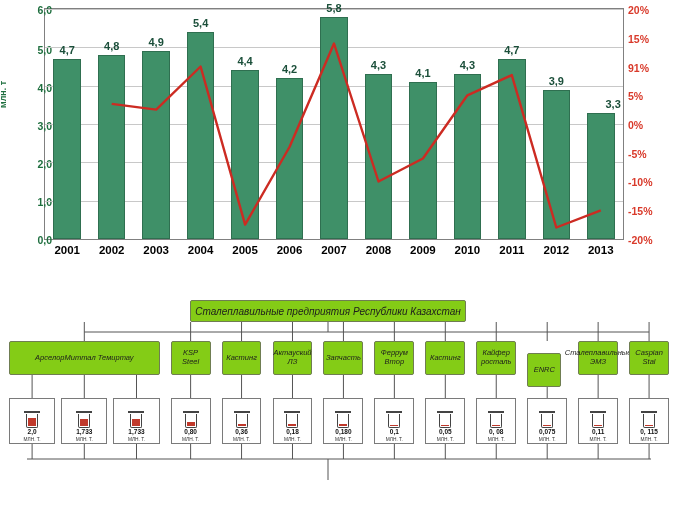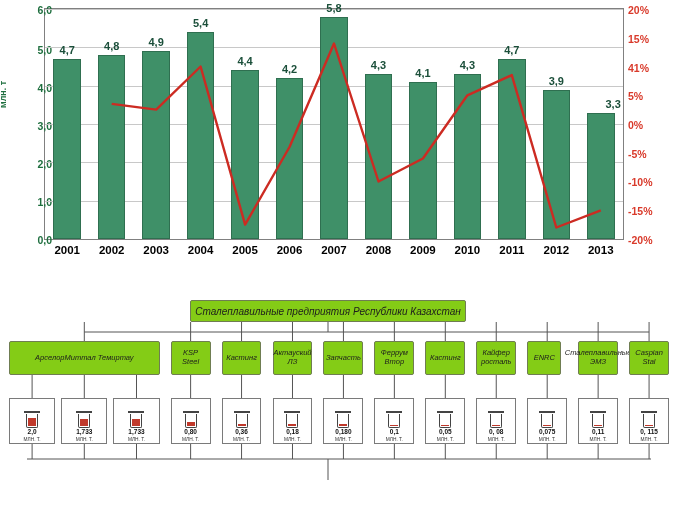--- a/index.html
+++ b/index.html
@@ -141,21 +141,21 @@
   <div class="ytick-left" style="top:82px">4,0</div>
   <div class="ytick-left" style="top:44px">5,0</div>
   <div class="ytick-left" style="top:4px">6,0</div>
 
   <div class="ytick-right" style="top:234px">-20%</div>
   <div class="ytick-right" style="top:205px">-15%</div>
   <div class="ytick-right" style="top:176px">-10%</div>
   <div class="ytick-right" style="top:148px">-5%</div>
   <div class="ytick-right" style="top:119px">0%</div>
   <div class="ytick-right" style="top:90px">5%</div>
-  <div class="ytick-right" style="top:62px">41%</div>
+  <div class="ytick-right" style="top:62px">91%</div>
   <div class="ytick-right" style="top:33px">15%</div>
   <div class="ytick-right" style="top:4px">20%</div>
 
   <div id="grid-host">
       <div class="gridline" style="left: 45px; width: 578px; top: 200.667px;"></div>
       <div class="gridline" style="left: 45px; width: 578px; top: 162.333px;"></div>
       <div class="gridline" style="left: 45px; width: 578px; top: 124px;"></div>
       <div class="gridline" style="left: 45px; width: 578px; top: 85.6667px;"></div>
       <div class="gridline" style="left: 45px; width: 578px; top: 47.3333px;"></div>
       <div class="gridline" style="left: 45px; width: 578px; top: 9px;"></div>
@@ -268,21 +268,21 @@
   <div class="node" id="top-node">Сталеплавильные предприятия Республики Казахстан</div>
   <div id="plants-host">
       <div class="node plant" style="left: 9px; width: 150.604px;">АрселорМиттал Темиртау</div>
       <div class="node plant" style="left: 170.678px; width: 39.8658px;">KSP Steel</div>
       <div class="node plant" style="left: 221.617px; width: 39.8658px;">Кастинг</div>
       <div class="node plant" style="left: 272.557px; width: 39.8658px;">Актауский ЛЗ</div>
       <div class="node plant" style="left: 323.497px; width: 39.8658px;">Запчасть</div>
       <div class="node plant" style="left: 374.436px; width: 39.8658px;">Феррум Втор</div>
       <div class="node plant" style="left: 425.376px; width: 39.8658px;">Кастинг</div>
       <div class="node plant" style="left: 476.315px; width: 39.8658px;">Кайфер росталь</div>
-      <div class="node plant" style="left: 527.255px; width: 30px;">ENRC</div>
+      <div class="node plant" style="left: 527.255px; width: 30px; margin-top: 12px;">ENRC</div>
       <div class="node plant" style="left: 578.195px; width: 39.8658px;">Сталеплавильные ЭМЗ</div>
       <div class="node plant" style="left: 629.134px; width: 39.8658px;">Caspian Stal</div>
     </div>
   <div id="caps-host">
       <div class="cap-box" style="left: 9px; width: 46.2013px;">
         <div class="cap-inner">
           <div class="ladle">
             <u></u>
             <i style="--fill:62%"></i>
           </div>

